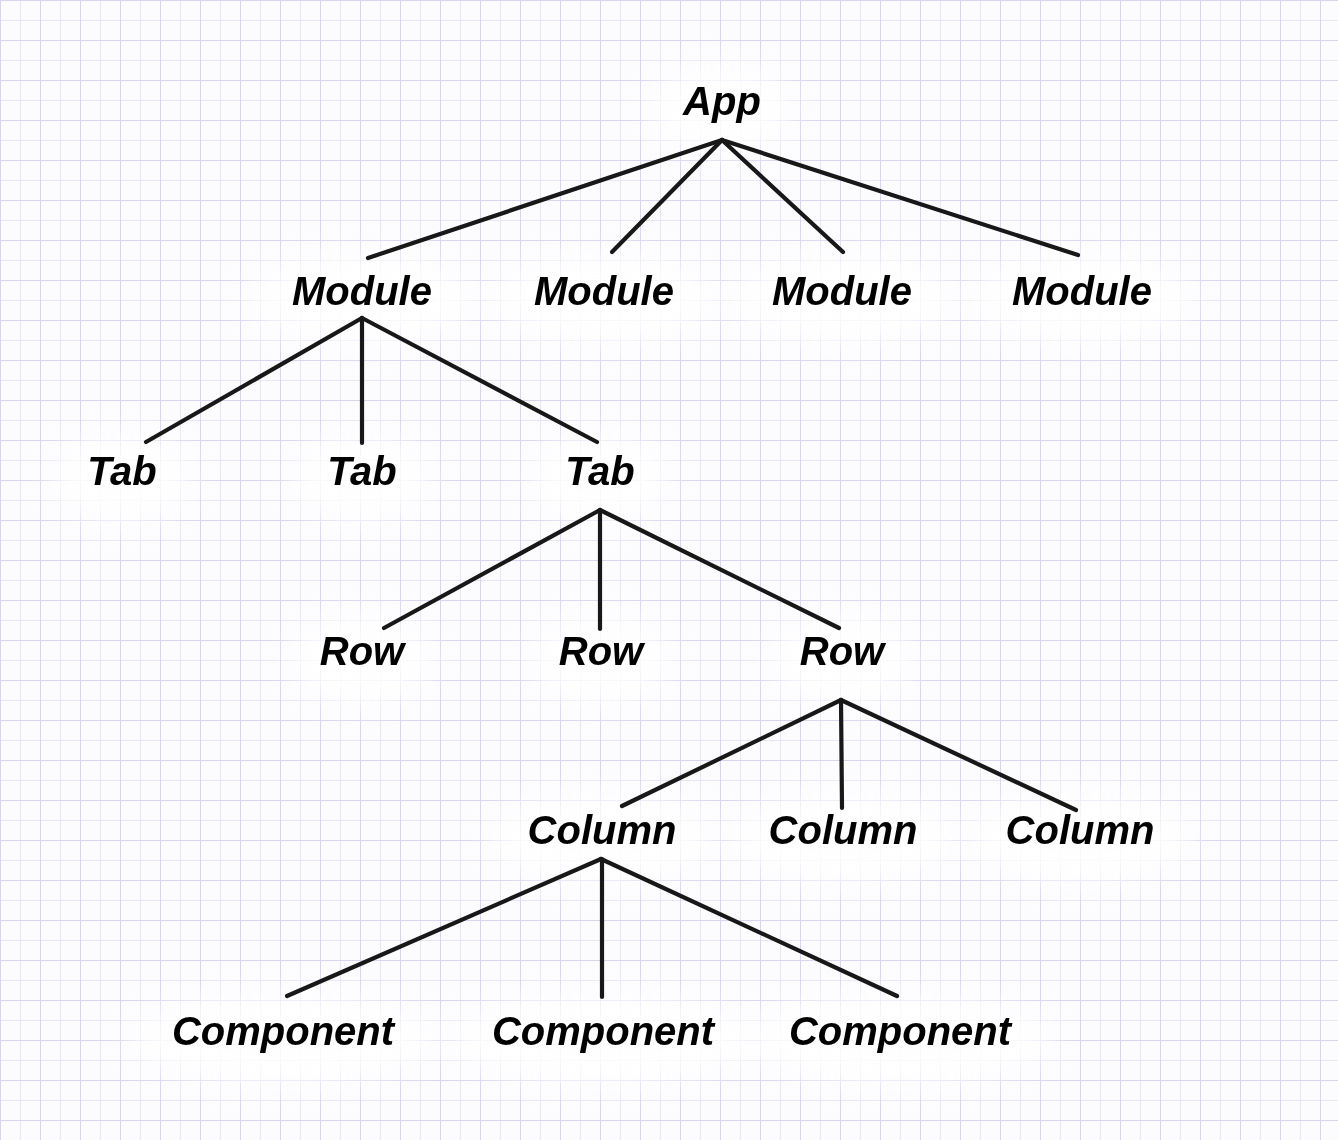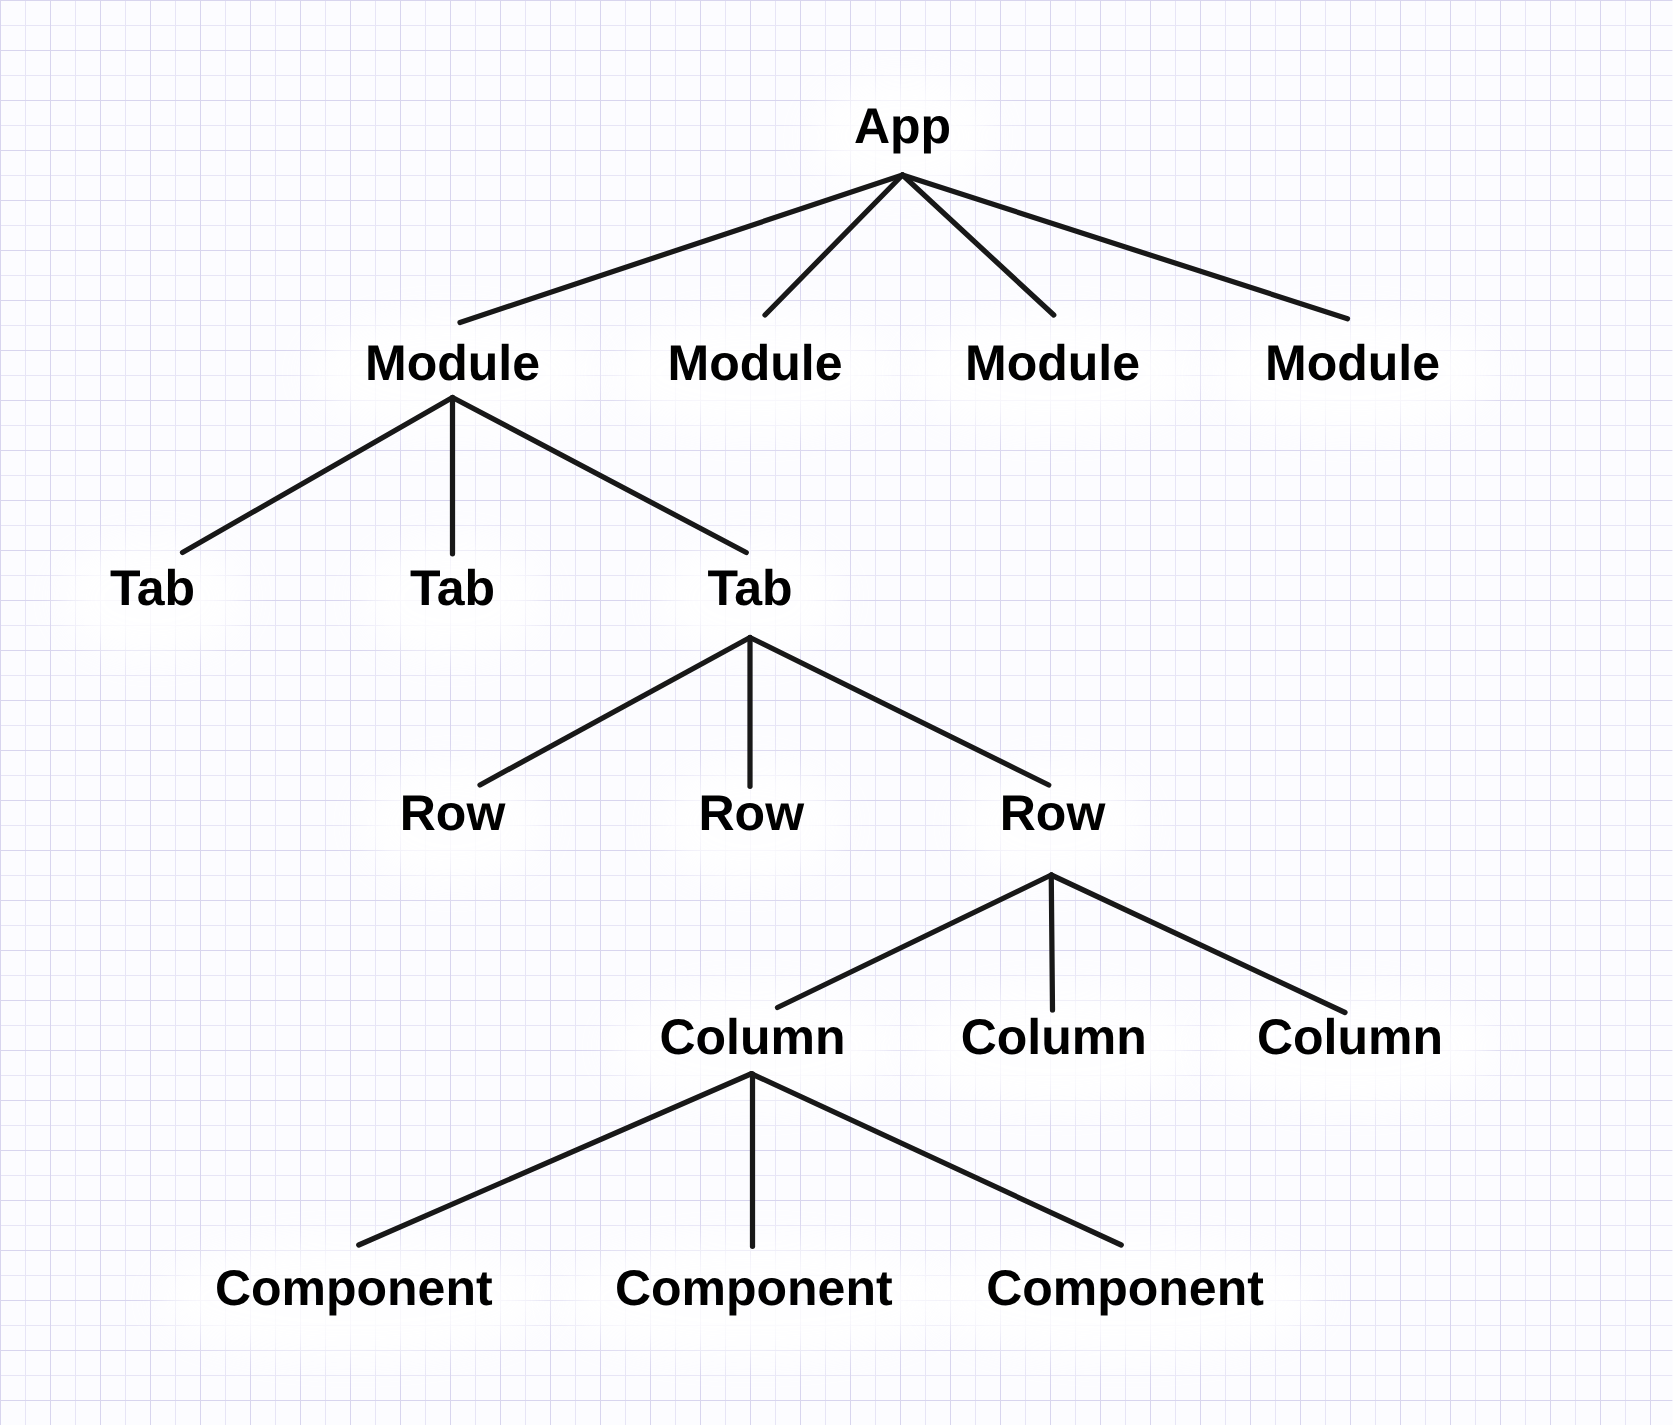--- a/index.html
+++ b/index.html
@@ -5,20 +5,21 @@
   html, body {
     margin: 0;
     padding: 0;
     font-family: "Liberation Sans", sans-serif;
   }
   .canvas {
     position: relative;
     width: 1338px;
     height: 1140px;
     overflow: hidden;
+    font-style: italic;
   }
   svg#tree {
     position: absolute;
     inset: 0;
     width: 100%;
     height: 100%;
   }
   .node-label {
     font-family: "Liberation Sans", sans-serif;
     font-weight: 700;

